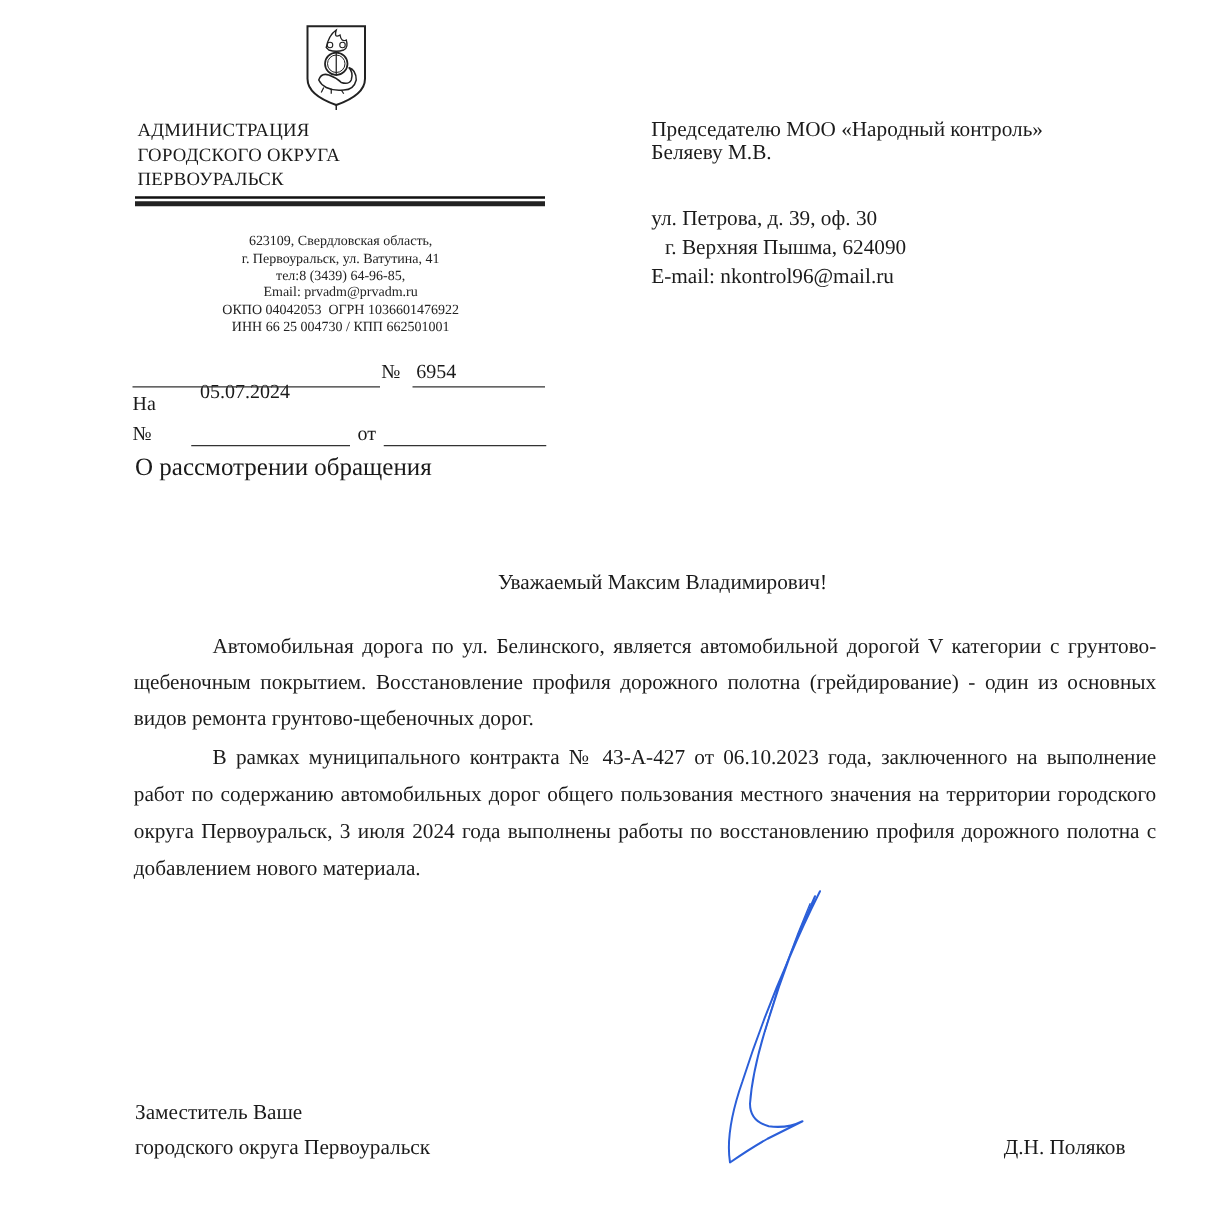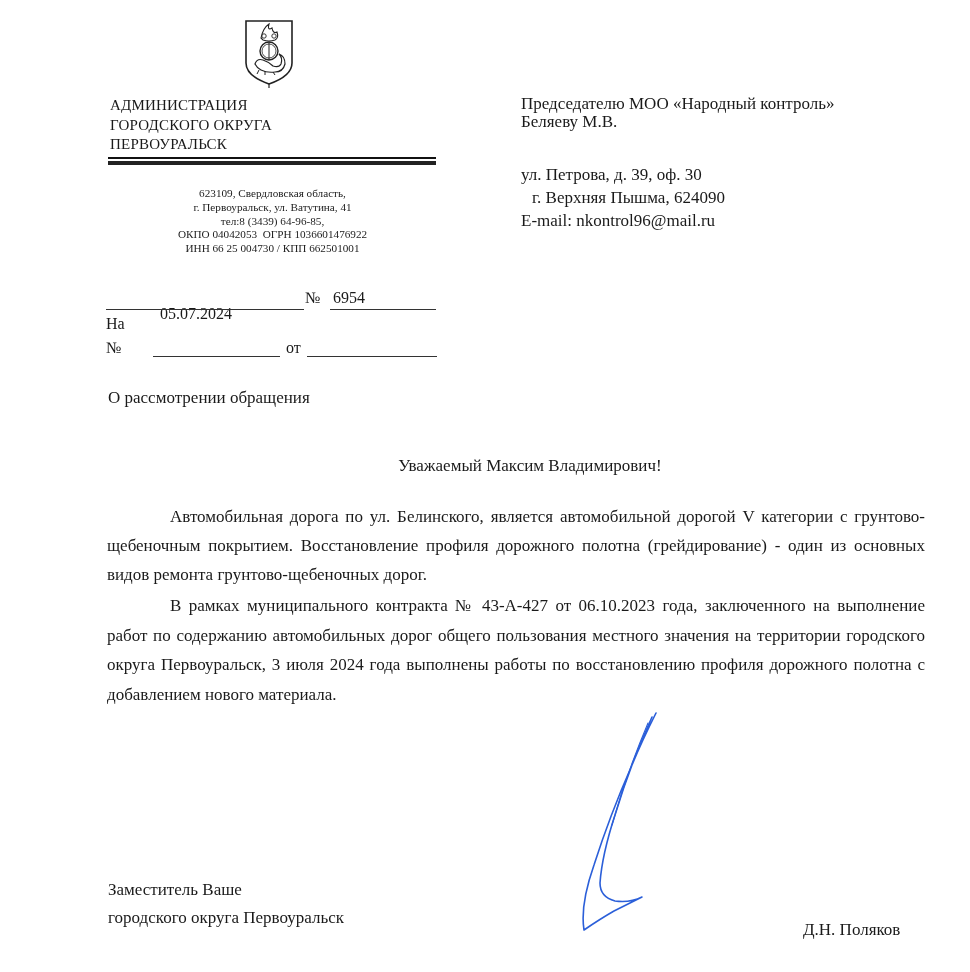--- a/index.html
+++ b/index.html
@@ -34,34 +34,34 @@
 
   
   .recip { left: 521px; font-size: 17px; line-height: 22px; }
   #recip-1 { top: 93px; }
   #recip-2 { top: 111px; }
   #recip-3 { top: 164px; }
   #recip-4 { top: 187px; margin-left: 11px; }
   #recip-5 { top: 210px; }
 
   
-  #subject { left: 108px; top: 388px; font-size: 17px; }
+  #subject { left: 108px; top: 363px; font-size: 20px; }
   #greeting { left: 0; width: 970px; text-align: center; top: 456px; font-size: 17px; padding-left: 90px; box-sizing: border-box; }
 
   
   #body { left: 107px; top: 500px; width: 818px; font-size: 17px; line-height: 26.5px; text-align: justify; }
   #body p { margin: 0; text-indent: 63px; }
   #body p.p1 { line-height: 24px; }
   #body p.p2 { margin-top: 2px; line-height: 29px; }
   #body p.p3 { margin-top: 2px; line-height: 29.5px; }
 
   
   #sig-pos1 { left: 108px; top: 880px; font-size: 17px; }
   #sig-pos2 { left: 108px; top: 908px; font-size: 17px; }
-  #sig-name { left: 803px; top: 908px; font-size: 17px; margin-top: 12px; }
+  #sig-name { left: 803px; top: 908px; font-size: 17px; }
   #signature { left: 560px; top: 705px; width: 150px; height: 230px; }
 </style>
 </head>
 <body>
 
 <svg id="emblem" class="abs" viewBox="0 0 52 70">
   <path d="M3 3 H49 V45 Q49 58 26 66 Q3 58 3 45 Z" fill="none" stroke="#222" stroke-width="1.6"></path>
   <path d="M26 66 L26 70" stroke="#222" stroke-width="1.2"></path>
   <path d="M18 20 Q20 10 26 6 Q24 13 29 10 Q30 16 34 14 Q36 20 32 22 Q26 24 20 22 Z" fill="none" stroke="#222" stroke-width="1.1"></path>
   <circle cx="21" cy="18" r="2.2" fill="none" stroke="#222" stroke-width="0.9"></circle>
@@ -76,20 +76,21 @@
 <div class="abs org-title" id="org-line1">АДМИНИСТРАЦИЯ</div>
 <div class="abs org-title" id="org-line2">ГОРОДСКОГО ОКРУГА</div>
 <div class="abs org-title" id="org-line3">ПЕРВОУРАЛЬСК</div>
 <div class="abs" id="rule-thin"></div>
 <div class="abs" id="rule-thick"></div>
 
 <div class="abs addr" id="addr-block">
   <div>623109, Свердловская область,</div>
   <div>г. Первоуральск, ул. Ватутина, 41</div>
   <div>тел:8 (3439) 64-96-85,</div>
+  <div>Email: prvadm@prvadm.ru</div>
   <div style="white-space:pre;">ОКПО 04042053  ОГРН 1036601476922</div>
   <div>ИНН 66 25 004730 / КПП 662501001</div>
 </div>
 
 <div class="abs field" id="date-val">05.07.2024</div>
 <div class="abs" id="date-line"></div>
 <div class="abs field" id="no-sign1">№</div>
 <div class="abs field" id="num-val">6954</div>
 <div class="abs" id="num-line"></div>
 <div class="abs field" id="na-label">На</div>

